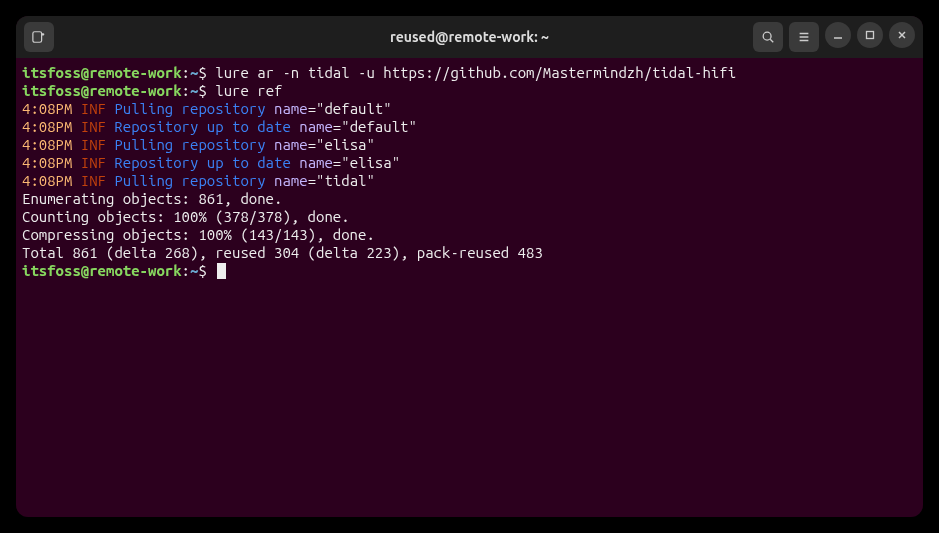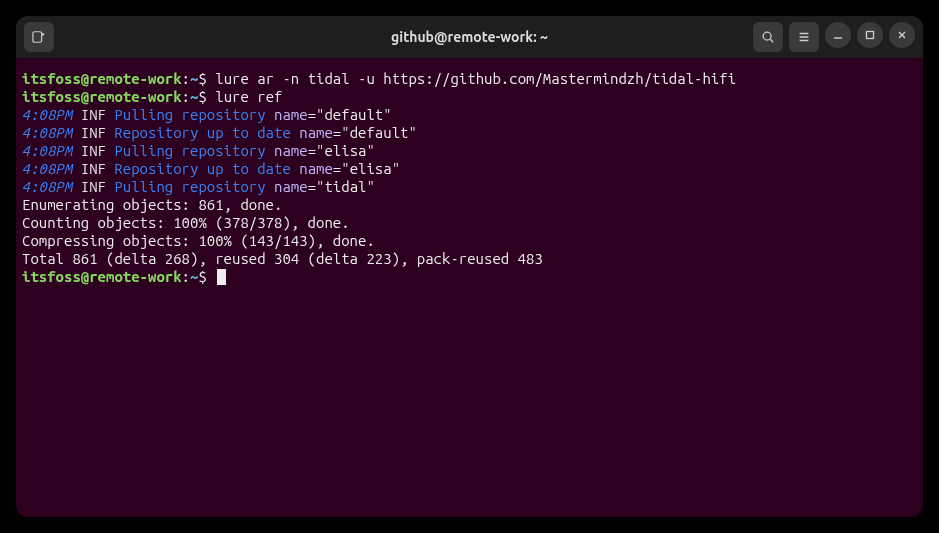--- a/index.html
+++ b/index.html
@@ -57,35 +57,35 @@
       position: absolute;
       left: 50%;
       transform: translateX(-50%);
       color: #ddd;
       font-family: 'Ubuntu', sans-serif;
       font-size: 14px;
       font-weight: 600;
     }
     .terminal {
       flex: 1;
-      padding: 12px 6px;
+      padding: 6px 6px;
       font-size: 15px;
       line-height: 18px;
       color: #eee;
       white-space: pre;
       overflow: hidden;
     }
     .line { display: block; }
     .user { color: #87d75f; font-weight: bold; }
     .colon { color: #eee; }
     .path { color: #6aa7cf; font-weight: bold; }
     .dollar { color: #eee; }
     .cmd { color: #eee; }
-    .time { color: #3b82f6; font-style: italic; }
-    .lvl { color: #e5e5e5; }
+    .time { color: #fdba74; }
+    .lvl { color: #c2410c; }
     .msg { color: #3b82f6; }
     .key { color: #c4b5fd; }
     .val { color: #eee; }
     .cursor {
       display: inline-block;
       width: 9px;
       height: 16px;
       background: #eee;
       vertical-align: text-bottom;
       margin-left: 2px;
@@ -97,21 +97,21 @@
 <div class="window">
   <div class="titlebar">
     <div class="tb-left">
       <div class="tb-btn">
         <svg viewBox="0 0 16 16">
           <rect x="1" y="2" width="10" height="12" rx="2" fill="none" stroke="#ccc" stroke-width="1.4"></rect>
           <path d="M11 5 h3 M12.5 3.5 v3" stroke="#ccc" stroke-width="1.4" fill="none"></path>
         </svg>
       </div>
     </div>
-    <div class="tb-title">github@remote-work: ~</div>
+    <div class="tb-title">reused@remote-work: ~</div>
     <div class="tb-right">
       <div class="tb-btn">
         <svg viewBox="0 0 16 16">
           <circle cx="7" cy="7" r="4.5" fill="none" stroke="#ccc" stroke-width="1.5"></circle>
           <line x1="10.5" y1="10.5" x2="14" y2="14" stroke="#ccc" stroke-width="1.5"></line>
         </svg>
       </div>
       <div class="tb-btn">
         <svg viewBox="0 0 16 16">
           <line x1="3" y1="4" x2="13" y2="4" stroke="#ccc" stroke-width="1.5"></line>

